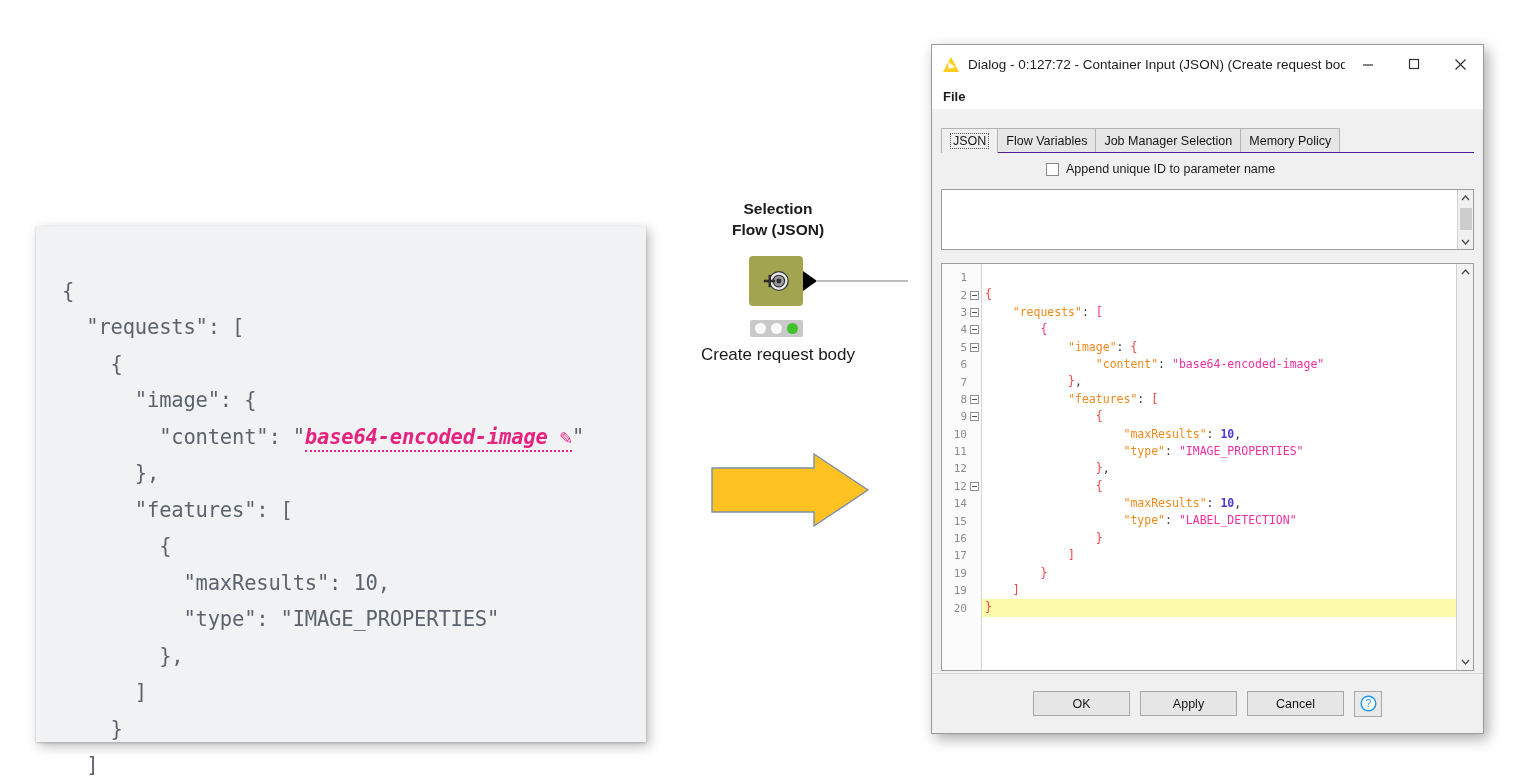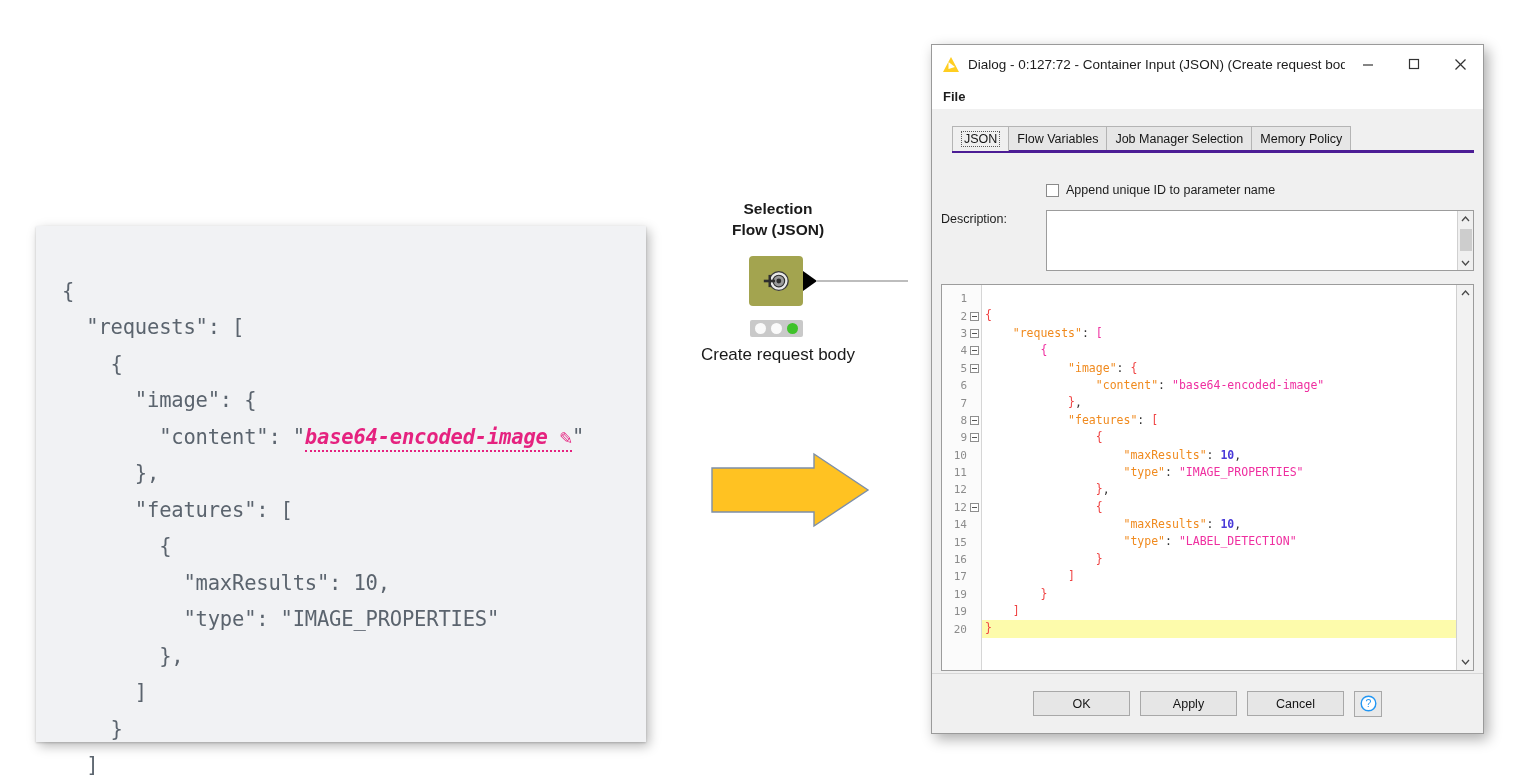--- a/index.html
+++ b/index.html
@@ -117,22 +117,22 @@
     height: 26px; background: #ffffff;
     display: flex; align-items: center; padding-left: 11px;
     font-size: 13px; font-weight: bold; color: #1c1c1c;
     flex: none;
   }
   .dlg-body { flex: 1; padding: 8px 9px 0 9px; display: flex; flex-direction: column; min-height: 0; }
 
   
   .tabstrip {
     display: flex; align-items: flex-end;
-    border-bottom: 3px solid #4c1d95;
-    height: 36px; flex: none; margin-left: 11px;
+    border-bottom: 1px solid #4c1d95;
+    height: 36px; flex: none;
   }
   .tab {
     height: 24px; padding: 0 8px;
     display: flex; align-items: center;
     font-size: 12.5px; color: #151515;
     border: 1px solid #b4b4b4;
     border-bottom: none;
     background: #e6e6e6;
     margin-right: -1px;
   }
@@ -145,21 +145,21 @@
   .param-row { display: flex; align-items: center; margin-top: 11px; flex: none; }
   .param-label { width: 105px; font-size: 12.5px; color: #1c1c1c; }
   .param-input {
     flex: 1; height: 22px;
     border: 1px solid #9c9c9c; background: #fff;
     font-size: 12.5px; color: #1c1c1c;
     padding: 0 4px;
     font-family: "Liberation Sans", sans-serif;
     outline: none;
   }
-  .check-row { display: flex; align-items: center; margin-top: 30px; padding-left: 105px; flex: none; }
+  .check-row { display: flex; align-items: center; margin-top: 9px; padding-left: 105px; flex: none; }
   .checkbox {
     width: 13px; height: 13px; border: 1px solid #8a8a8a; background: #fff;
     margin-right: 7px; flex: none;
   }
   .check-label { font-size: 12.5px; color: #1c1c1c; }
 
   .desc-row { display: flex; margin-top: 13px; flex: none; }
   .desc-label { width: 105px; font-size: 12.5px; color: #1c1c1c; padding-top: 2px; }
   .desc-wrap {
     flex: 1; height: 61px;
@@ -337,21 +337,20 @@
           </div>
         </div>
 
 
       <div class="check-row">
         <span class="checkbox"></span>
         <span class="check-label">Append unique ID to parameter name</span>
       </div>
 
       <div class="desc-row">
-        <div class="desc-label">Description:</div>
         <div class="desc-wrap">
           <div class="desc-area"></div>
           <div class="vsb">
             <div class="vsb-arrow">
               <svg width="9" height="6" viewBox="0 0 9 6">
                   <polyline points="1,5 4.5,1 8,5" fill="none" stroke="#4a4a4a" stroke-width="1.3"></polyline>
                 </svg>
             </div>
             <div class="vsb-track">
               <div class="vsb-thumb"></div>

